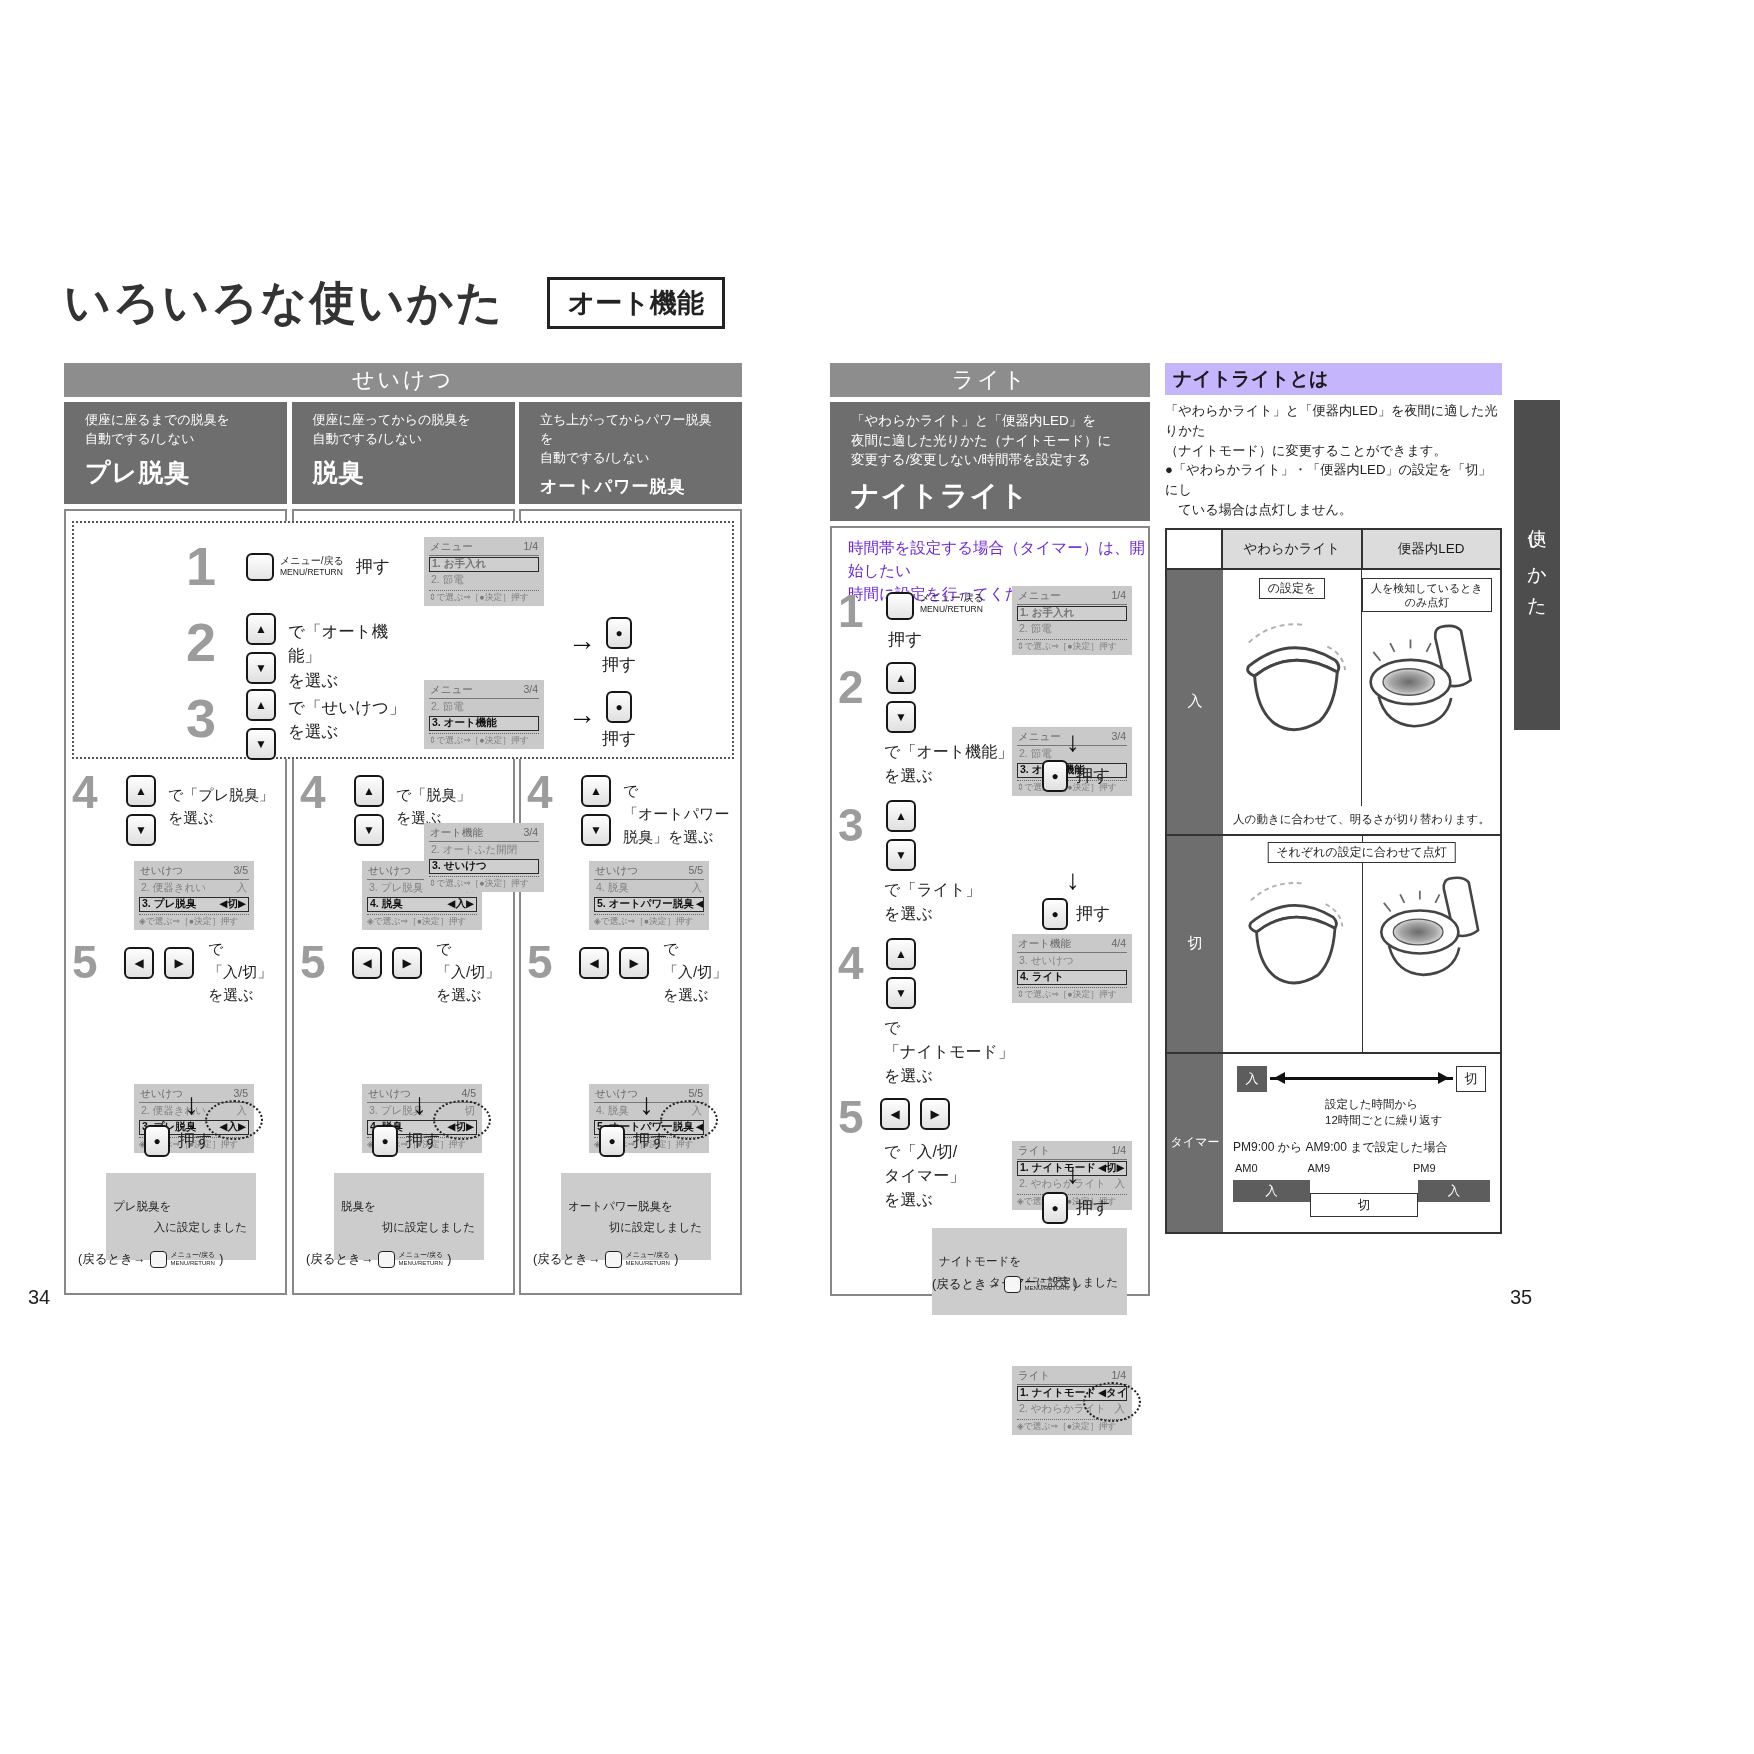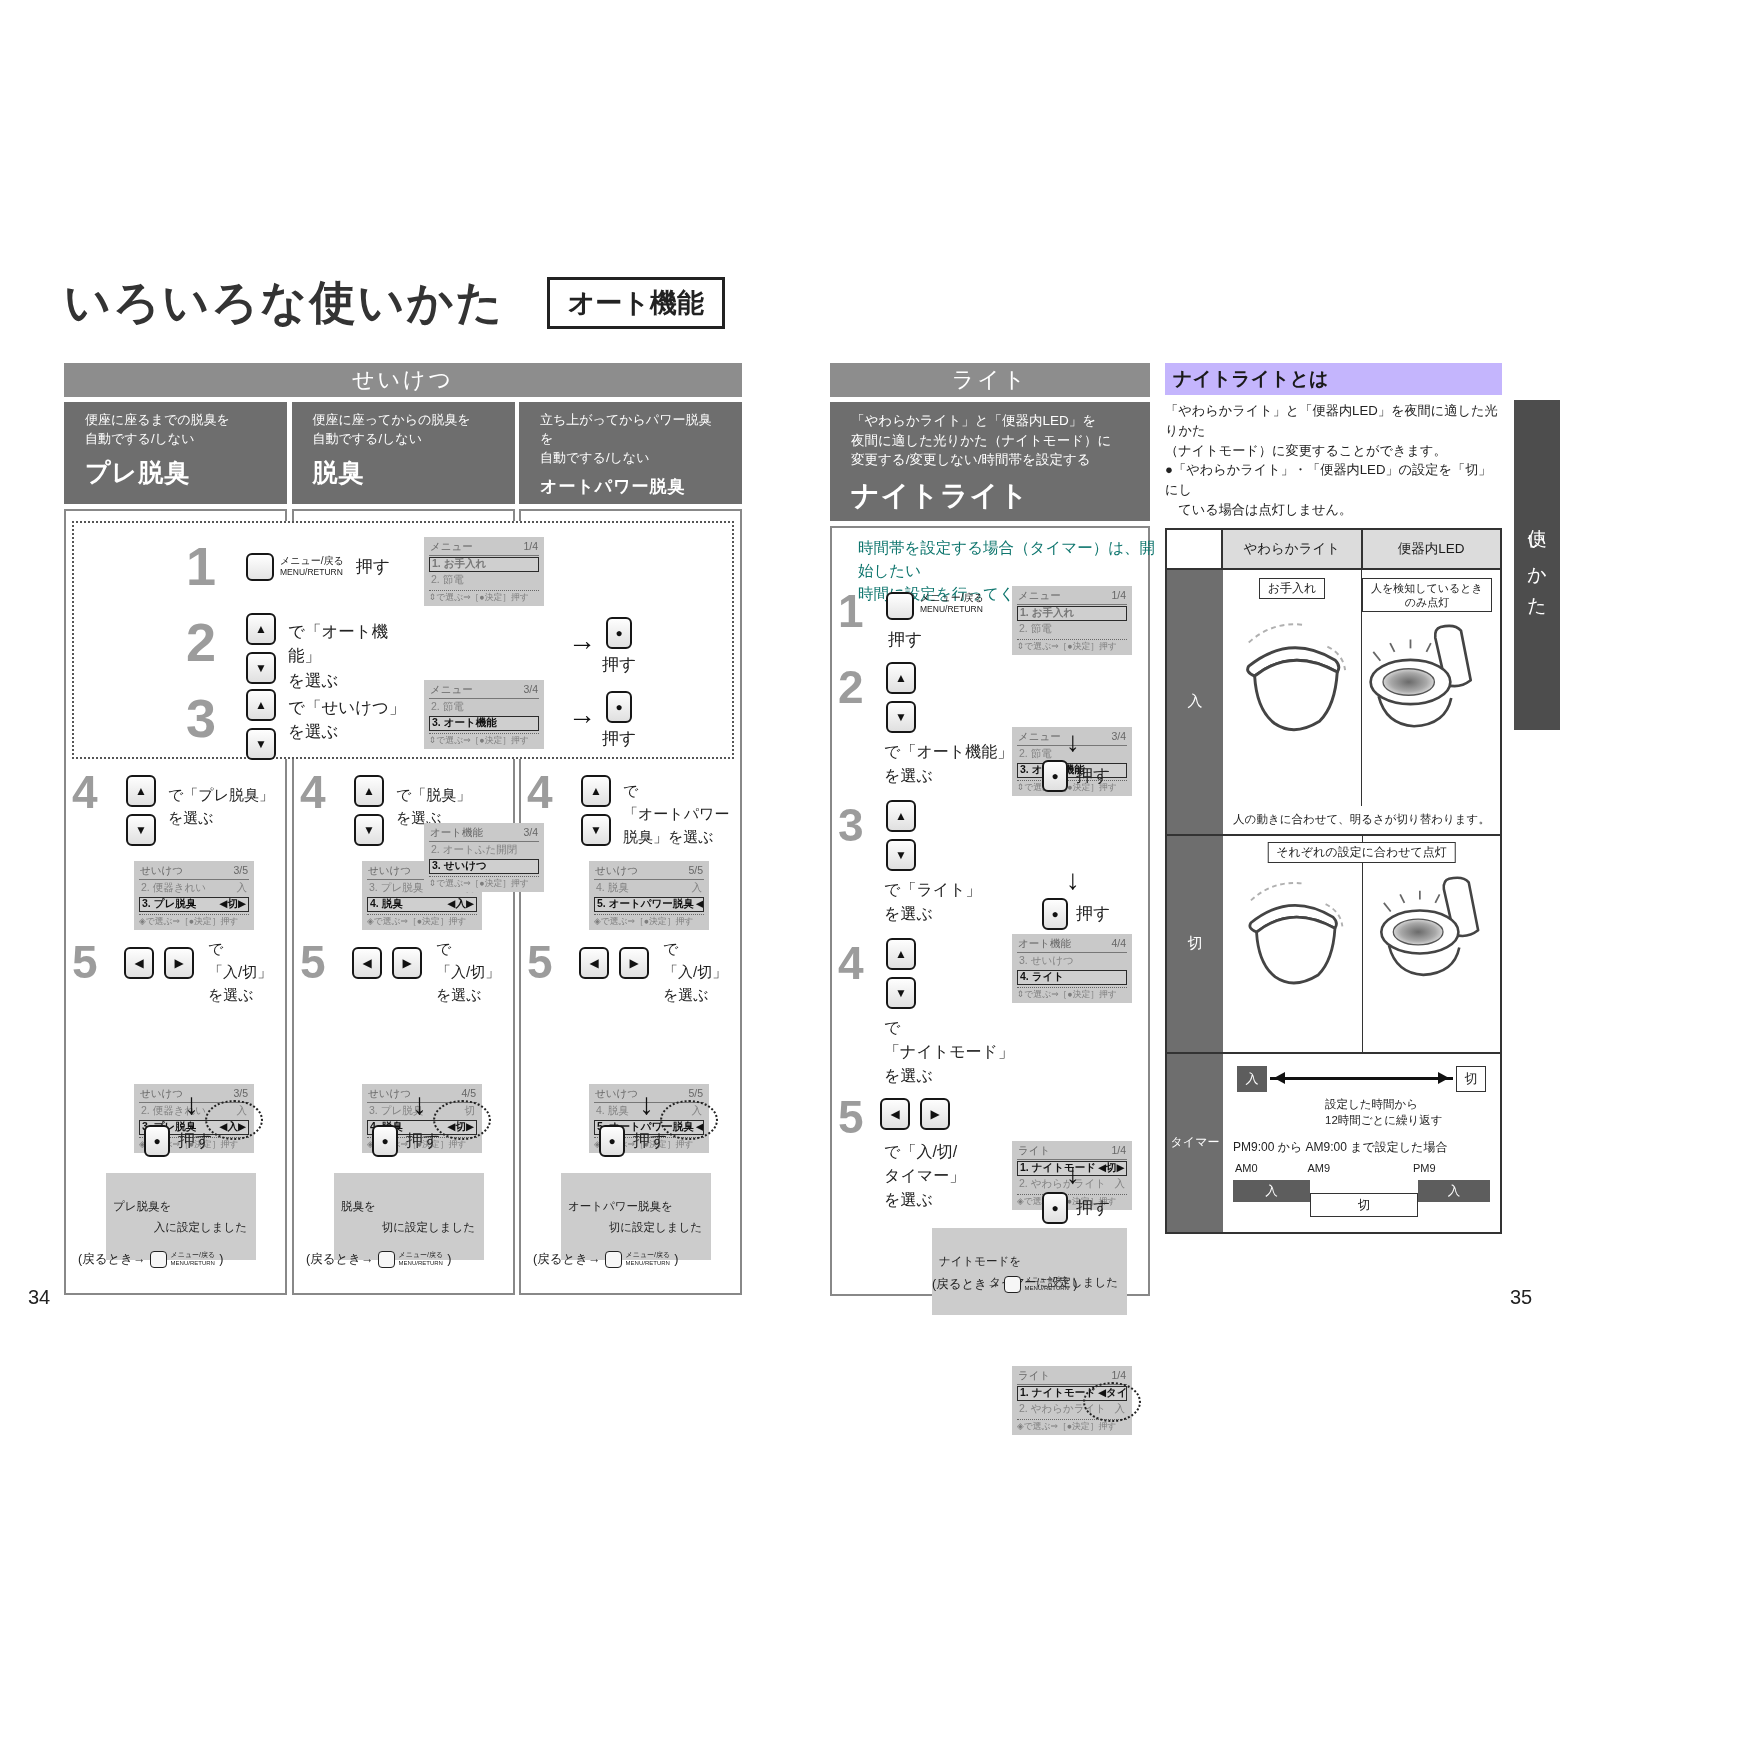--- a/index.html
+++ b/index.html
@@ -416,21 +416,21 @@
   <div class="col-head" style="margin-top:5px">
     <div class="d" style="font-size:13.5px">
       <span>「やわらかライト」と「便器内LED」を</span><br>
       <span>夜間に適した光りかた（ナイトモード）に</span><br>
       <span>変更する/変更しない/時間帯を設定する</span>
     </div>
     <div class="n" style="font-size:28px">ナイトライト</div>
   </div>
 
   <div class="white-frame" style="margin-top:5px;height:770px">
-    <div class="abs" style="left:26px;top:8px;width:300px;font-size:15.5px;line-height:1.5;color:#0f766e">
+    <div class="abs" style="left:16px;top:8px;width:300px;font-size:15.5px;line-height:1.5;color:#6d28d9">
       <span>時間帯を設定する場合（タイマー）は、開始したい</span><br>
       <span>時間に設定を行ってください。</span>
     </div>
 
     <div class="abs num" style="left:6px;top:60px;font-size:46px">1</div>
     <div class="abs" style="left:54px;top:64px;display:flex;align-items:flex-start;gap:6px">
       <span class="menu-btn"></span>
       <span class="menu-lbls"><span>メニュー/戻る</span><br><span class="en">MENU/RETURN</span></span>
     </div>
     <div class="abs press" style="left:56px;top:100px">押す</div>
@@ -589,21 +589,21 @@
       <div style="width:56px;border-right:2px solid #333"></div>
       <div class="nl-hcell" style="border-right:2px solid #333">やわらかライト</div>
       <div class="nl-hcell">便器内LED</div>
     </div>
 
     <div style="display:flex;height:266px;border-bottom:2px solid #333">
       <div class="nl-rowlab">入</div>
       <div style="flex:1;display:flex;flex-direction:column;min-width:0">
         <div style="display:flex;height:238px">
           <div style="flex:1;border-right:1.5px solid #333;display:flex;flex-direction:column;align-items:center;padding-top:8px">
-            <div class="nl-note">お手入れ</div>
+            <div class="nl-note">の設定を</div>
             <svg class="toilet" width="118" height="128" style="margin-top:14px">
                 <use href="#t-closed"></use>
               </svg>
           </div>
           <div style="flex:1;display:flex;flex-direction:column;align-items:flex-start;padding-top:8px">
             <div class="nl-note" style="font-size:11px">
               <span>人を検知しているとき</span><br>
               <span>のみ点灯</span>
             </div>
             <svg class="toilet" width="120" height="124" style="margin-top:8px">

